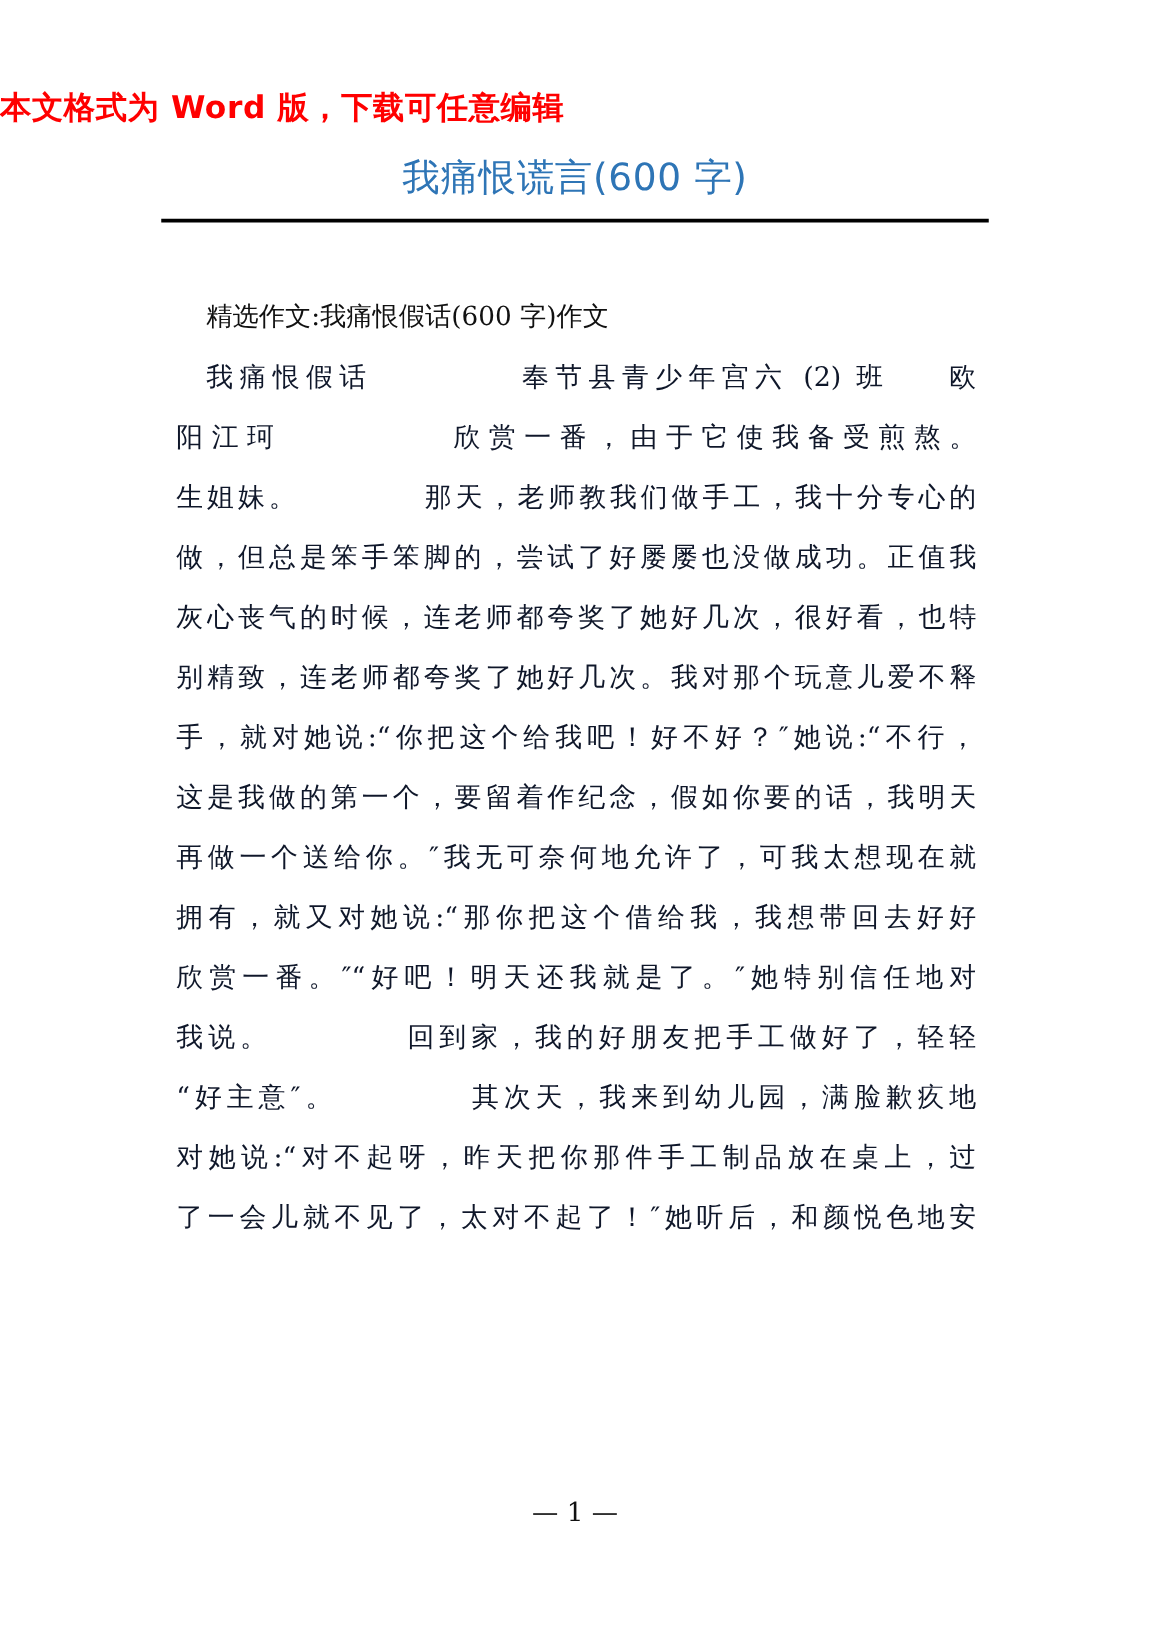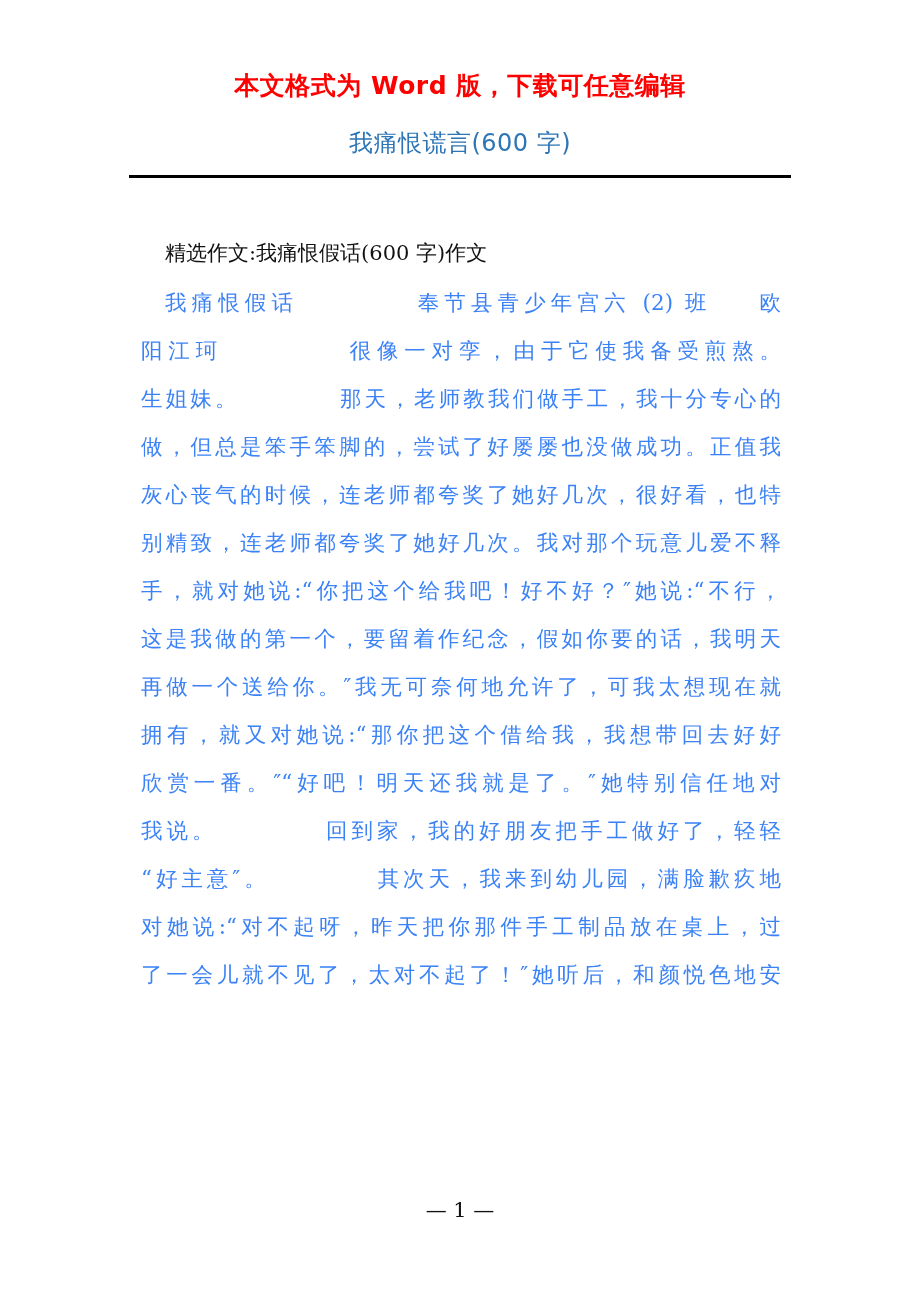--- a/index.html
+++ b/index.html
@@ -13,36 +13,35 @@
       position: relative;
       overflow: hidden;
       font-family: "DejaVu Serif", "Liberation Serif", serif;
       color: #111111;
     }
     .notice {
       position: absolute;
       top: 66px;
       left: 0;
       width: 920px;
-      text-align: center;
       font-family: "DejaVu Sans", "Liberation Sans", sans-serif;
       font-weight: bold;
       font-size: 25px;
       line-height: 40px;
       color: #ff0000;
       letter-spacing: 0.5px;
     }
     .title {
       position: absolute;
       top: 120px;
       left: 0;
       width: 920px;
       text-align: center;
       font-family: "DejaVu Sans", "Liberation Sans", sans-serif;
-      font-size: 24px;
+      font-size: 30px;
       line-height: 46px;
       color: #2e75b6;
       letter-spacing: 0.5px;
     }
     .rule {
       position: absolute;
       top: 175px;
       left: 129px;
       width: 662px;
       height: 3px;
@@ -65,21 +64,21 @@
       width: 640px;
     }
     .line {
       display: block;
       height: 48px;
       line-height: 40px;
       font-size: 21.5px;
       white-space: pre;
       text-align: justify;
       text-align-last: justify;
-      color: #3b82f6;
+      color: #0f172a;
     }
     .footer {
       position: absolute;
       top: 1195px;
       left: 0;
       width: 920px;
       text-align: center;
       font-size: 21px;
       line-height: 30px;
       color: #111111;
@@ -89,21 +88,21 @@
 <body>
 
 <div class="notice">本文格式为 Word 版，下载可任意编辑</div>
 <div class="title">我痛恨谎言(600 字)</div>
 <div class="rule"></div>
 
 <div class="subtitle">精选作文:我痛恨假话(600 字)作文</div>
 
 <div class="body-text">
   <span class="line">  我痛恨假话          奉节县青少年宫六 (2) 班    欧</span>
-  <span class="line">阳江珂          很像一对孪，由于它使我备受煎熬。</span>
+  <span class="line">阳江珂          欣赏一番，由于它使我备受煎熬。</span>
   <span class="line">生姐妹。          那天，老师教我们做手工，我十分专心的</span>
   <span class="line">做，但总是笨手笨脚的，尝试了好屡屡也没做成功。正值我</span>
   <span class="line">灰心丧气的时候，连老师都夸奖了她好几次，很好看，也特</span>
   <span class="line">别精致，连老师都夸奖了她好几次。我对那个玩意儿爱不释</span>
   <span class="line">手，就对她说:“你把这个给我吧！好不好？″她说:“不行，</span>
   <span class="line">这是我做的第一个，要留着作纪念，假如你要的话，我明天</span>
   <span class="line">再做一个送给你。″我无可奈何地允许了，可我太想现在就</span>
   <span class="line">拥有，就又对她说:“那你把这个借给我，我想带回去好好</span>
   <span class="line">欣赏一番。″“好吧！明天还我就是了。″她特别信任地对</span>
   <span class="line">我说。          回到家，我的好朋友把手工做好了，轻轻</span>

